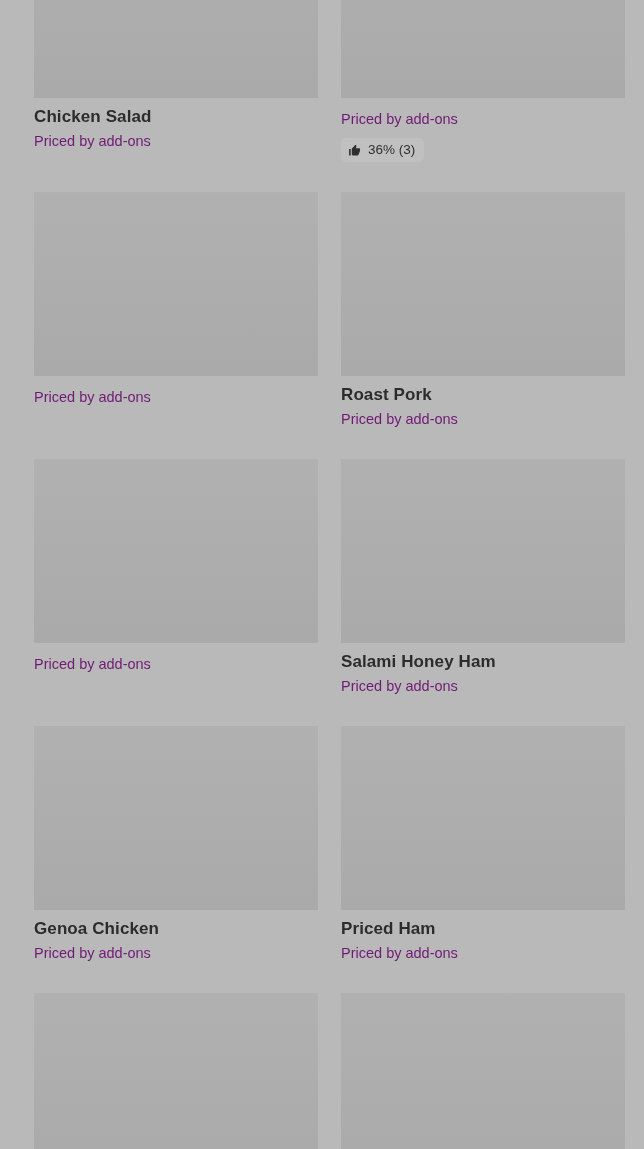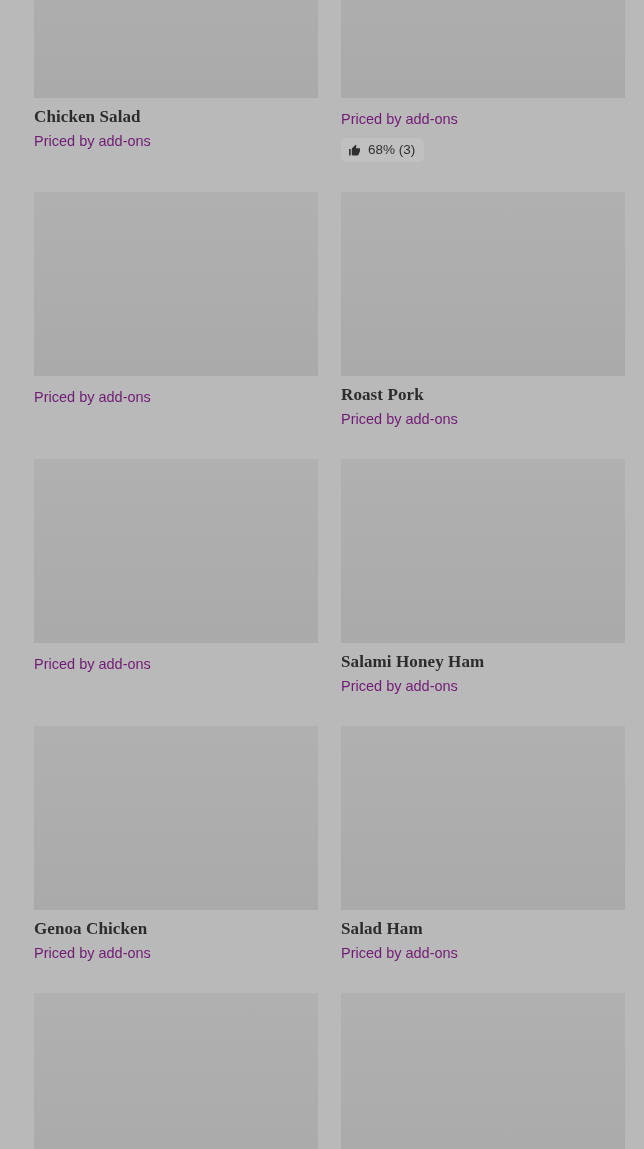--- a/index.html
+++ b/index.html
@@ -63,21 +63,20 @@
     padding-top: 8px;
   }
 
   .card-title {
     font-size: 17px;
     line-height: 22px;
     font-weight: 600;
     color: #2c2c2c;
     letter-spacing: 0.1px;
     white-space: nowrap;
-    font-family: Liberation Serif, serif;
   }
 
   .card-subtitle {
     font-size: 14.5px;
     line-height: 20px;
     color: #701a75;
     margin-top: 3px;
     white-space: nowrap;
   }
 
@@ -122,21 +121,21 @@
         </div>
       </div>
       <div class="menu-card">
         <div class="card-image"></div>
         <div class="card-body"><div class="card-subtitle">Priced by add-ons</div><div class="rating-badge">
             <span class="thumb-icon">
               <svg viewBox="0 0 24 24" fill="currentColor" aria-hidden="true">
                 <path d="M2 21h3V9H2v12zM22.5 10c0-1.1-.9-2-2-2h-5.9l.9-4.3.03-.3c0-.4-.17-.8-.44-1.07L14 1.3 7.6 7.7c-.37.36-.6.86-.6 1.4v10c0 1.1.9 2 2 2h8.5c.8 0 1.5-.48 1.8-1.2l2.6-6.1c.08-.2.12-.42.12-.65V10z"></path>
               </svg>
             </span>
-            <span class="rating-text">68% (3)</span>
+            <span class="rating-text">36% (3)</span>
           </div></div>
       </div>
       <div class="menu-card">
         <div class="card-image"></div>
         <div class="card-body">
           <div class="card-subtitle">Priced by add-ons</div>
         </div>
       </div>
       <div class="menu-card">
         <div class="card-image"></div>
@@ -161,21 +160,21 @@
       <div class="menu-card">
         <div class="card-image"></div>
         <div class="card-body">
           <div class="card-title">Genoa Chicken</div>
           <div class="card-subtitle">Priced by add-ons</div>
         </div>
       </div>
       <div class="menu-card">
         <div class="card-image"></div>
         <div class="card-body">
-          <div class="card-title">Salad Ham</div>
+          <div class="card-title">Priced Ham</div>
           <div class="card-subtitle">Priced by add-ons</div>
         </div>
       </div>
       <div class="menu-card">
         <div class="card-image"></div>
       </div>
       <div class="menu-card">
         <div class="card-image"></div>
       </div>
     </div>

